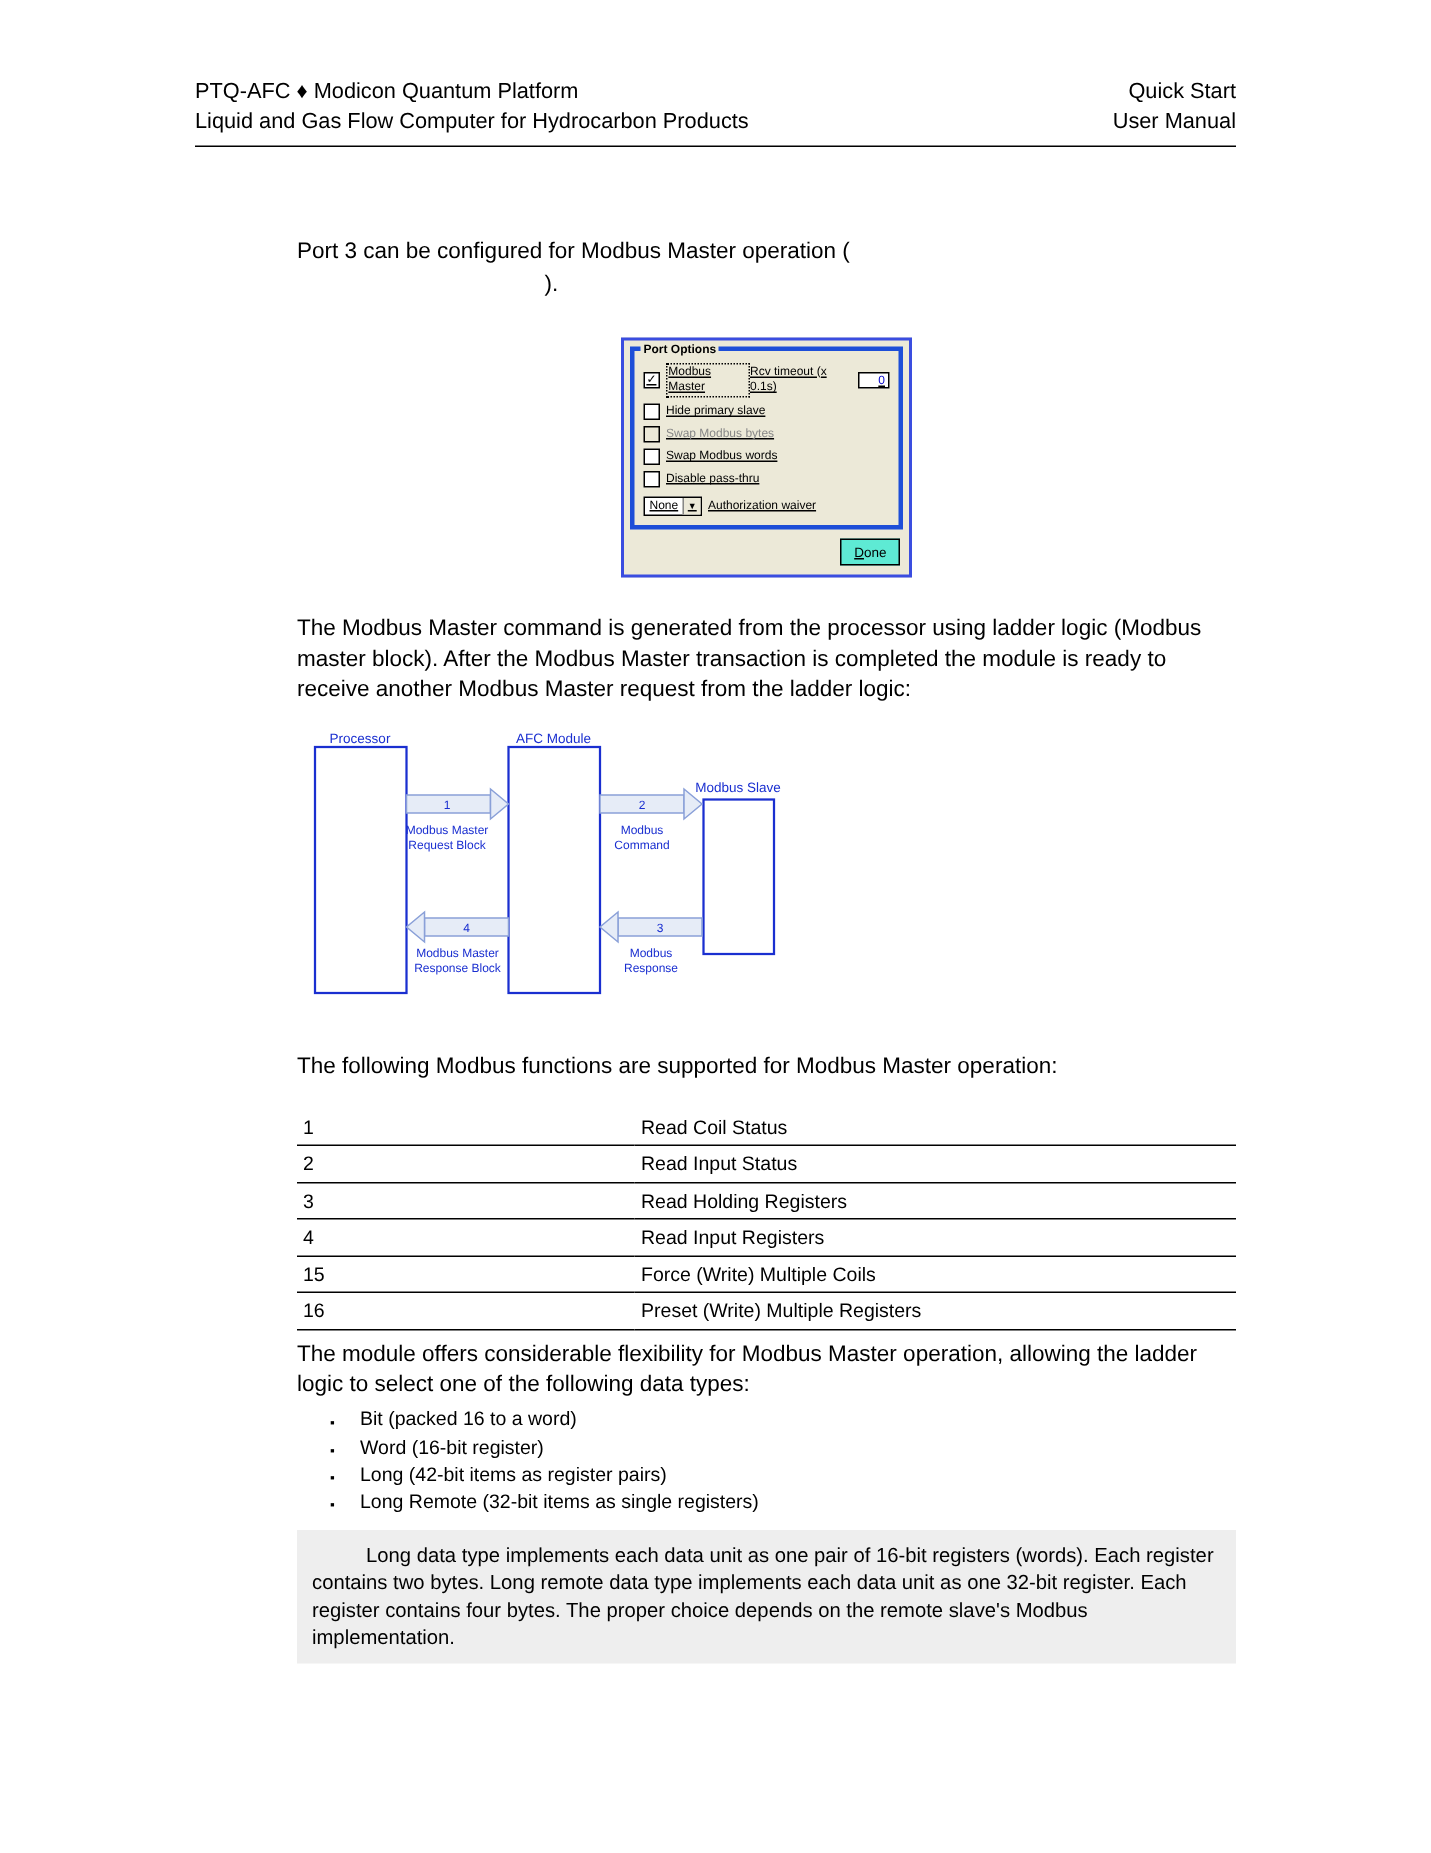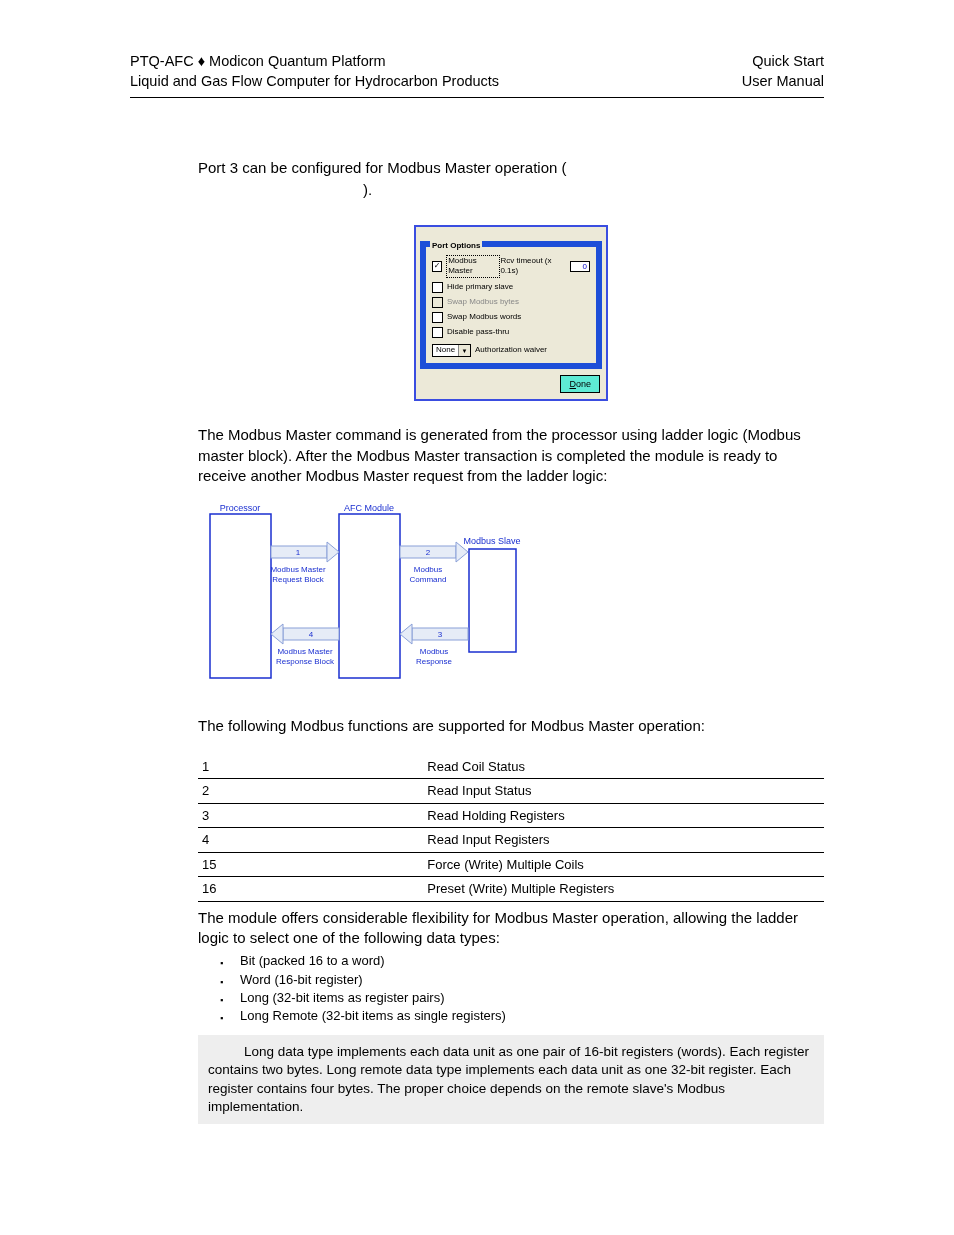--- a/index.html
+++ b/index.html
@@ -40,24 +40,25 @@
     display: inline-block;
     border: 2px solid #3a4de0;
     background: #ece9d8;
     width: 190px;
     text-align: left;
     font-family: "Tahoma", sans-serif;
     font-size: 8px;
     position: relative;
   }
   .port-fieldset {
-    border: 6px solid #1d4ed8;
-    margin: 14px 4px 0 4px;
+    border: 3px solid #1d4ed8;
+    margin: 4px 4px 0 4px;
     padding: 6px 6px 6px 6px;
     position: relative;
+    text-decoration: underline;
   }
   .port-legend {
     position: absolute;
     top: -6px;
     left: 4px;
     background: #ece9d8;
     padding: 0 2px;
     font-weight: bold;
   }
   .opt-row {
@@ -332,21 +333,21 @@
             </tr>
         </tbody>
       </table>
     </div>
 
     <p class="para" style="margin-top:6px;">The module offers considerable flexibility for Modbus Master operation, allowing the ladder logic to select one of the following data types:</p>
 
     <ul class="bullets">
       <li>Bit (packed 16 to a word)</li>
       <li>Word (16-bit register)</li>
-      <li>Long (32-bit items as register pairs)</li>
+      <li>Long (42-bit items as register pairs)</li>
       <li>Long Remote (32-bit items as single registers)</li>
     </ul>
 
     <div class="note-box">
       <span style="visibility:hidden;">Note: </span><span>Long data type implements each data unit as one pair of 16-bit registers (words). Each register contains two bytes. Long remote data type implements each data unit as one 32-bit register. Each register contains four bytes. The proper choice depends on the remote slave's Modbus implementation.</span>
     </div>
 
   </div>
 
 </div>

